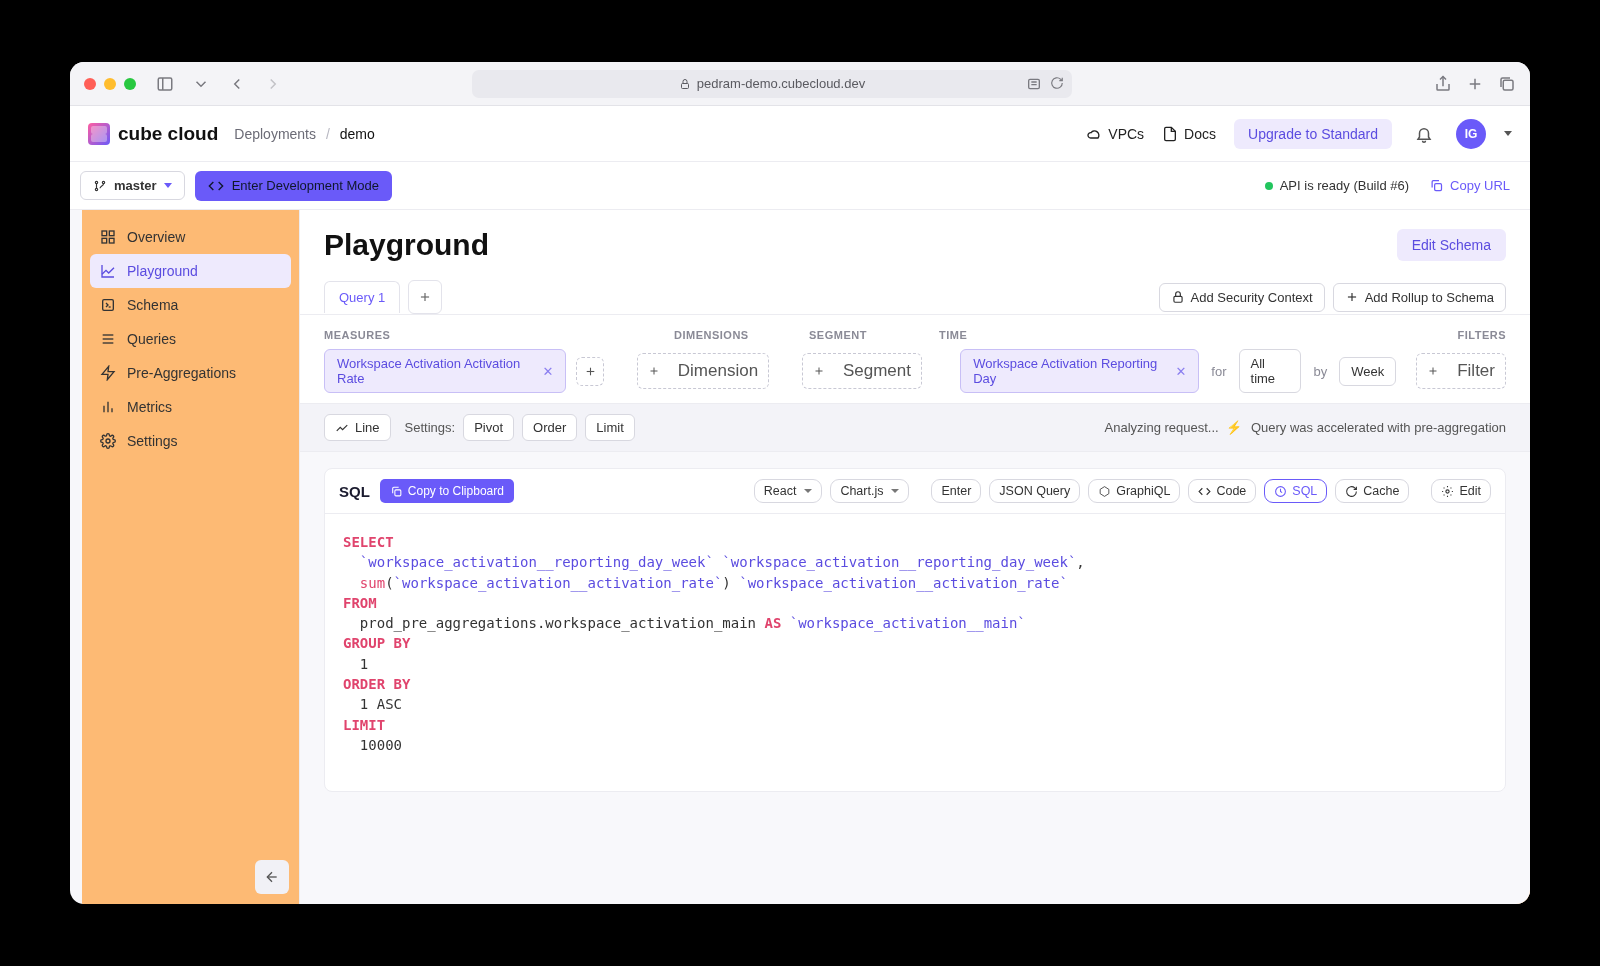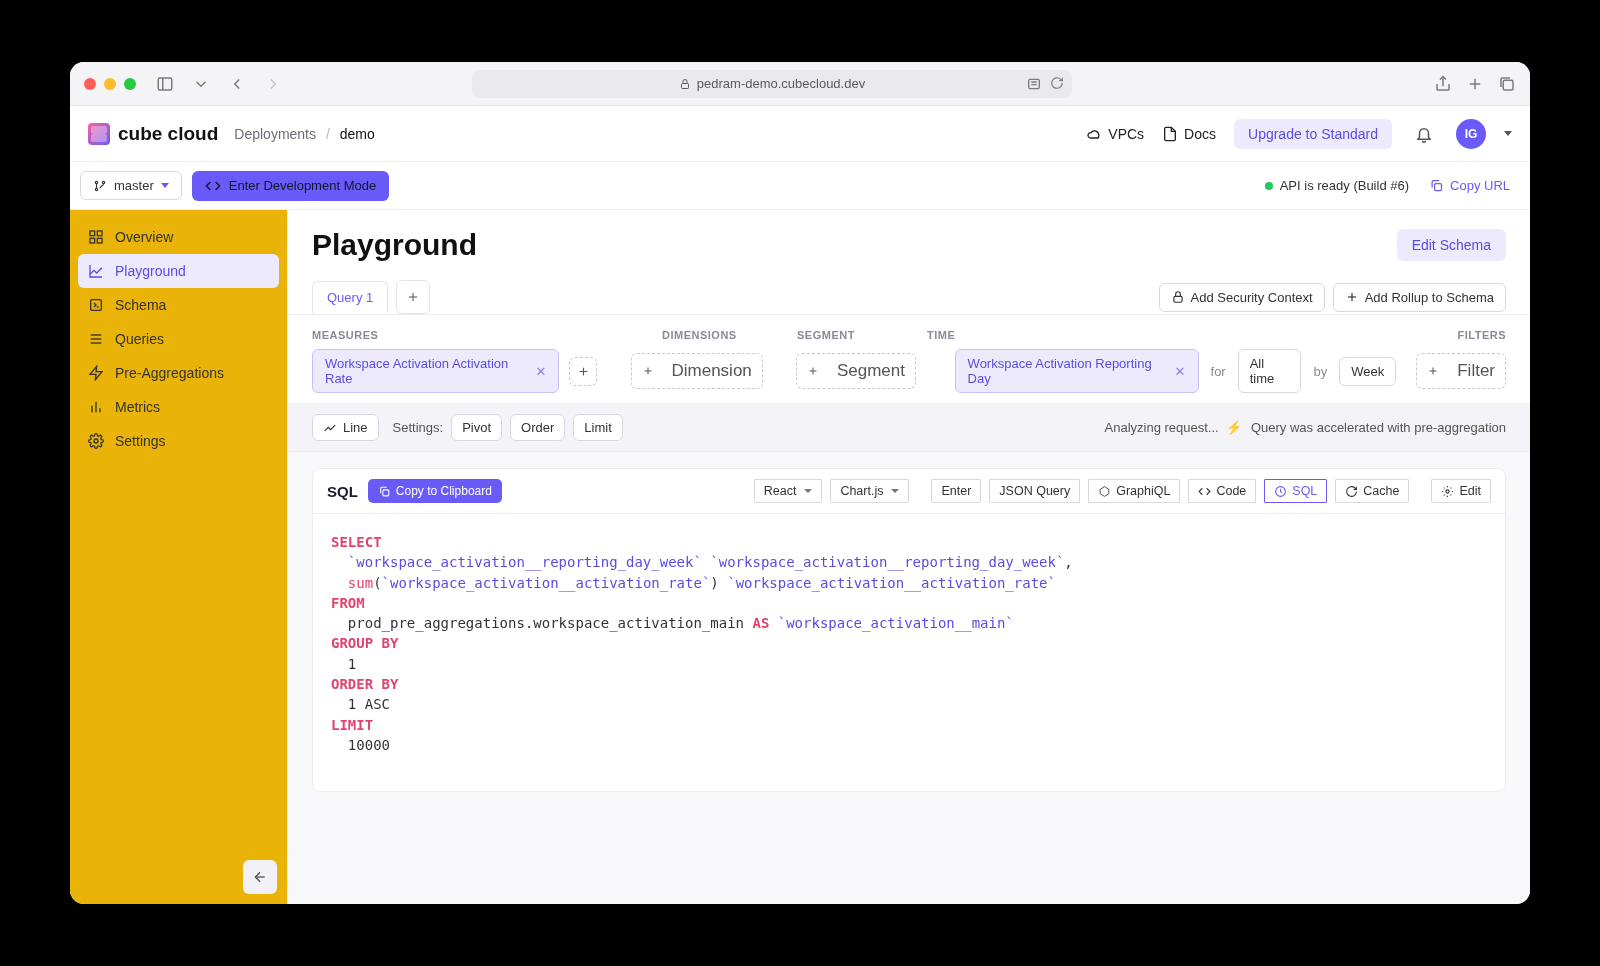--- a/index.html
+++ b/index.html
@@ -91,32 +91,32 @@
   height: 48px;
   background:#fff;
   border-bottom:1px solid #ececf1;
   display:flex;
   align-items:center;
   padding:0 10px;
   gap:10px;
 }
 .branch-btn {
   background:#fff;border:1px solid #d8d8e0;border-radius:6px;
-  padding:6px 12px;display:flex;align-items:center;gap:7px;color:#333;font-size:13px;
+  padding:6px 12px;display:flex;align-items:center;gap:7px;color:#333;font-size:13px;font-weight:bold;
 }
 .dev-mode-btn {
   background:#6a5af9;color:#0f172a;border-radius:6px;padding:7px 13px;
   display:flex;align-items:center;gap:8px;font-size:13px;font-weight:500;
 }
 .sub-right { margin-left:auto;display:flex;align-items:center;gap:20px;padding-right:10px; }
 .api-status { display:flex;align-items:center;gap:7px;color:#333;font-size:13px; }
 .api-dot { width:8px;height:8px;border-radius:50%;background:#22c55e; }
 .copy-url { display:flex;align-items:center;gap:6px;color:#6a5af9;font-size:13px;font-weight:500; }
 
-.app-body { flex:1;display:flex;overflow:hidden;background:#eab308; }
+.app-body { flex:1;display:flex;overflow:hidden;background:#fdba74;margin-left:12px; }
 
 .sidebar { width:218px;border-right:1px solid #ececf1;display:flex;flex-direction:column;padding:10px 8px; position:relative; }
 .sb-item { display:flex;align-items:center;gap:11px;padding:9px 10px;border-radius:6px;color:#333;font-size:14px;cursor:pointer; }
 .sb-item.active { background:#eeeafd;color:#5b4ce0; }
 .sb-item svg { width:16px;height:16px; }
 .sb-collapse { position:absolute;bottom:10px;right:10px;width:34px;height:34px;background:#f1f1f6;border-radius:6px;display:flex;align-items:center;justify-content:center;color:#555; }
 
 .main { flex:1;overflow:auto;background:#f8f8fb; }
 .page-head { padding:18px 24px 6px;display:flex;align-items:center;background:#fff; }
 .page-title { font-size:30px;font-weight:800;color:#111; }
@@ -150,21 +150,21 @@
 .viz-btn { display:inline-flex;align-items:center;gap:6px;border:1px solid #d8d8e0;border-radius:6px;padding:5px 10px;font-size:13px;color:#333;background:#fff; }
 .settings-lbl { color:#555;font-size:13px;margin-left:6px; }
 .viz-right { margin-left:auto;display:flex;align-items:center;gap:8px;font-size:13px;color:#555; }
 .lightning { color:#f59e0b; }
 
 .sql-panel { margin:16px 24px;background:#fff;border:1px solid #ececf1;border-radius:8px;overflow:hidden; }
 .sql-head { display:flex;align-items:center;gap:10px;padding:10px 14px;border-bottom:1px solid #ececf1; }
 .sql-title { font-weight:700;font-size:15px; }
 .copy-clip { background:#6a5af9;color:#fff;border-radius:5px;padding:5px 10px;font-size:12px;display:flex;align-items:center;gap:5px; }
 .sql-head-right { margin-left:auto;display:flex;align-items:center;gap:8px;flex-wrap:wrap; }
-.mini-btn { display:inline-flex;align-items:center;gap:5px;border:1px solid #d8d8e0;border-radius:1px;padding:4px 9px;font-size:12.5px;color:#333;background:#fff; }
+.mini-btn { display:inline-flex;align-items:center;gap:5px;border:1px solid #d8d8e0;border-radius:9px;padding:4px 9px;font-size:12.5px;color:#333;background:#fff; }
 .mini-btn.drop::after{content:"";margin-left:3px;border-left:4px solid transparent;border-right:4px solid transparent;border-top:4px solid #777;}
 .mini-btn.active { border-color:#6a5af9;color:#6a5af9; }
 .sql-body { padding:18px 18px 36px;font-family:Menlo,Consolas,monospace;font-size:14px;line-height:1.45;white-space:pre;color:#333; }
 .kw { color:#e0446d;font-weight:600; }
 .fn { color:#e0446d; }
 .id { color:#5b4ce0; }
 .plain { color:#333; }
 svg { display:block; }
 </style>
 </head>

